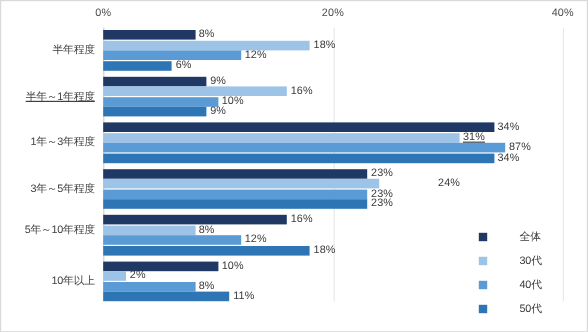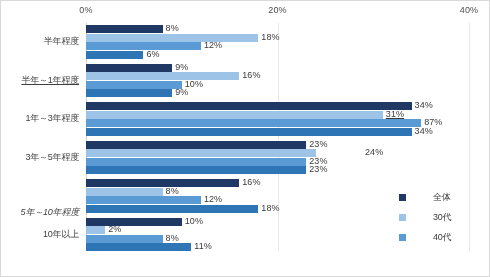--- a/index.html
+++ b/index.html
@@ -201,21 +201,21 @@
         <div class="bar-row" style="top: 17.2px; left: 85px; width: 383px;">
           <div class="bar" style="width: 220.225px; background: rgb(91, 155, 213);"></div>
           <div class="bar-value" style="left: 223.225px;">23%</div>
         </div>
         <div class="bar-row" style="top: 25.8px; left: 85px; width: 383px;">
           <div class="bar" style="width: 220.225px; background: rgb(46, 117, 182);"></div>
           <div class="bar-value" style="left: 223.225px;">23%</div>
         </div>
       </div>
       <div class="cat-group" style="top: 156px; height: 34.4px;">
-        <div class="cat-label" style="top: 27px; font-style: italic;">5年～10年程度</div>
+        <div class="cat-label" style="top: 6px;">5年～10年程度</div>
         <div class="bar-row" style="top: 0px; left: 85px; width: 383px;">
           <div class="bar" style="width: 153.2px; background: rgb(31, 56, 100);"></div>
           <div class="bar-value" style="left: 156.2px;">16%</div>
         </div>
         <div class="bar-row" style="top: 8.6px; left: 85px; width: 383px;">
           <div class="bar" style="width: 76.6px; background: rgb(157, 195, 230);"></div>
           <div class="bar-value" style="left: 79.6px;">8%</div>
         </div>
         <div class="bar-row" style="top: 17.2px; left: 85px; width: 383px;">
           <div class="bar" style="width: 114.9px; background: rgb(91, 155, 213);"></div>
@@ -253,15 +253,19 @@
         <span class="legend-label">全体</span>
       </div>
       <div class="legend-item">
         <span class="legend-swatch" style="background: rgb(157, 195, 230);"></span>
         <span class="legend-label">30代</span>
       </div>
       <div class="legend-item">
         <span class="legend-swatch" style="background: rgb(91, 155, 213);"></span>
         <span class="legend-label">40代</span>
       </div>
+      <div class="legend-item">
+        <span class="legend-swatch" style="background: rgb(46, 117, 182);"></span>
+        <span class="legend-label">50代</span>
+      </div>
     </div>
 
 </div>
 
 </body></html>

